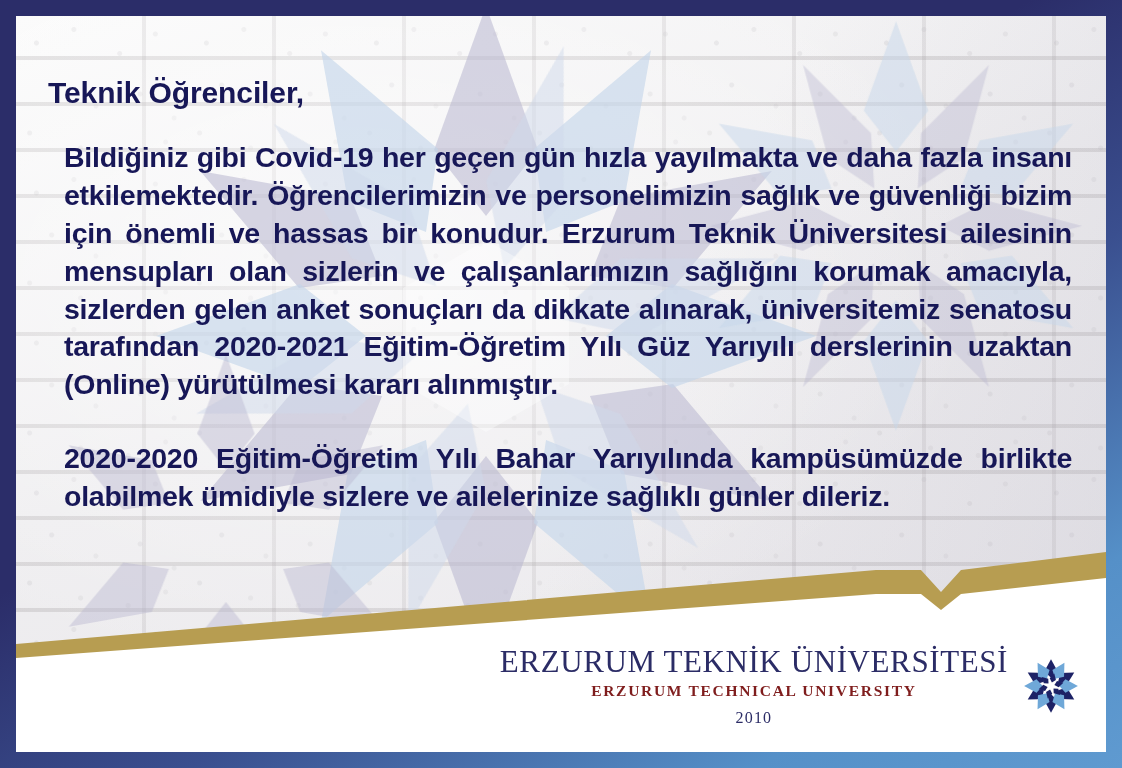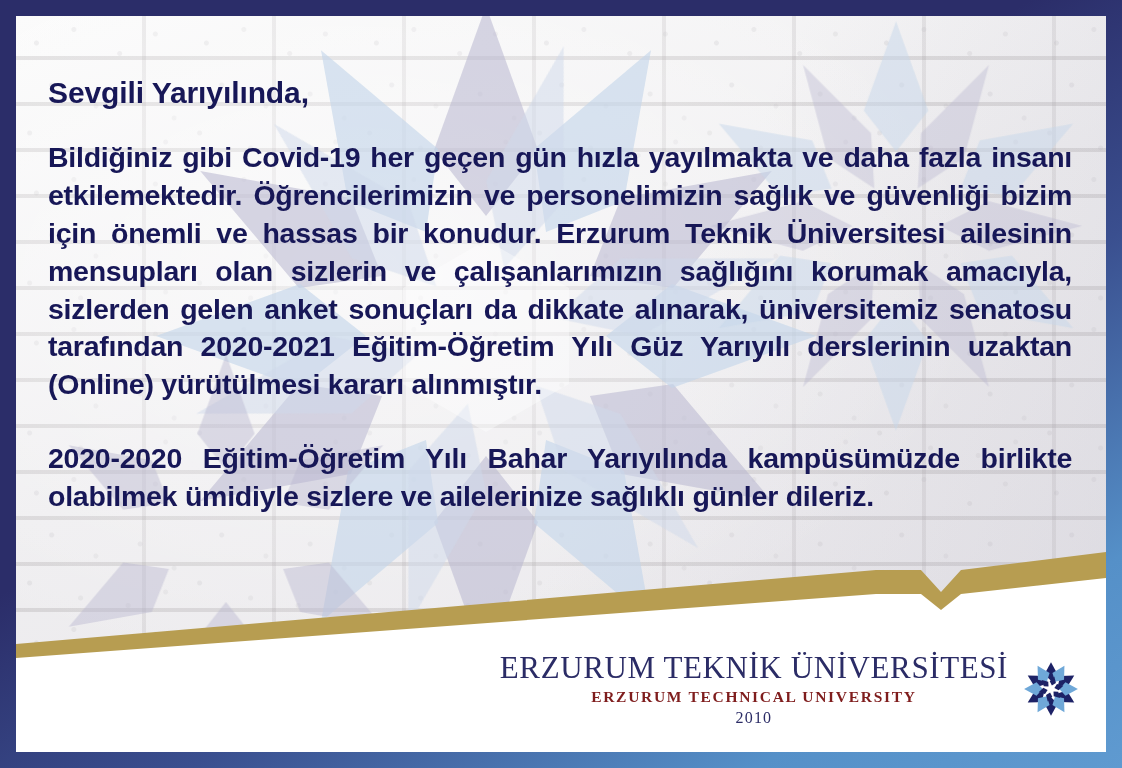--- a/index.html
+++ b/index.html
@@ -127,21 +127,21 @@
     font-size: 30px;
     font-weight: bold;
     letter-spacing: -0.1px;
     margin: 0 0 30px 0;
     line-height: 1.1;
   }
   .para {
     font-size: 28.5px;
     font-weight: bold;
     line-height: 1.33;
-    margin: 0 0 36px 0;
+    margin: 0 0 36px 16px;
     text-align: justify;
     letter-spacing: -0.25px;
     word-spacing: 0px;
   }
   .para:last-child { margin-bottom: 0; }
 
   
   #logo-block {
     position: absolute;
     right: 24px;
@@ -166,21 +166,21 @@
     font-size: 15.5px;
     letter-spacing: 1.7px;
     margin-top: 6px;
     color: #7f1d1d;
     white-space: nowrap;
     font-weight: bold;
   }
   .logo-year {
     font-size: 16px;
     letter-spacing: 1.2px;
-    margin-top: 6px;
+    margin-top: 12px;
     color: #2b2c66;
   }
   .logo-mark { width: 62px; height: 62px; flex: 0 0 62px; }
 </style>
 </head>
 <body>
 
 <div id="poster">
 
   <div id="card">
@@ -257,21 +257,21 @@
           <use href="#ray" transform="rotate(60)"></use>
           <use href="#ray" transform="rotate(120)"></use>
           <use href="#ray" transform="rotate(180)"></use>
           <use href="#ray" transform="rotate(240)"></use>
           <use href="#ray" transform="rotate(300)"></use>
         </g>
       </g>
     </svg>
 
     <div id="message">
-      <p class="salutation">Sevgili Yarıyılında,</p>
+      <p class="salutation">Teknik Öğrenciler,</p>
       <p class="para">Bildiğiniz gibi Covid-19 her geçen gün hızla yayılmakta ve daha fazla insanı etkilemektedir. Öğrencilerimizin ve personelimizin sağlık ve güvenliği bizim için önemli ve hassas bir konudur. Erzurum Teknik Üniversitesi ailesinin mensupları olan sizlerin ve çalışanlarımızın sağlığını korumak amacıyla, sizlerden gelen anket sonuçları da dikkate alınarak, üniversitemiz senatosu tarafından 2020-2021 Eğitim-Öğretim Yılı Güz Yarıyılı derslerinin uzaktan (Online) yürütülmesi kararı alınmıştır.</p>
       <p class="para">2020-2020 Eğitim-Öğretim Yılı Bahar Yarıyılında kampüsümüzde birlikte olabilmek ümidiyle sizlere ve ailelerinize sağlıklı günler dileriz.</p>
     </div>
 
     <svg class="footer-band" viewBox="0 0 1090 200" preserveAspectRatio="none">
 
       <polygon points="0,104 860,40 905,40 925,56 945,40 1090,24 1090,200 0,200" fill="#ffffff"></polygon>
 
       <polygon points="0,92 860,18 905,18 925,40 945,18 1090,0 1090,26 945,42 925,58 905,42 860,42 0,106" fill="#b79d51"></polygon>
     </svg>

